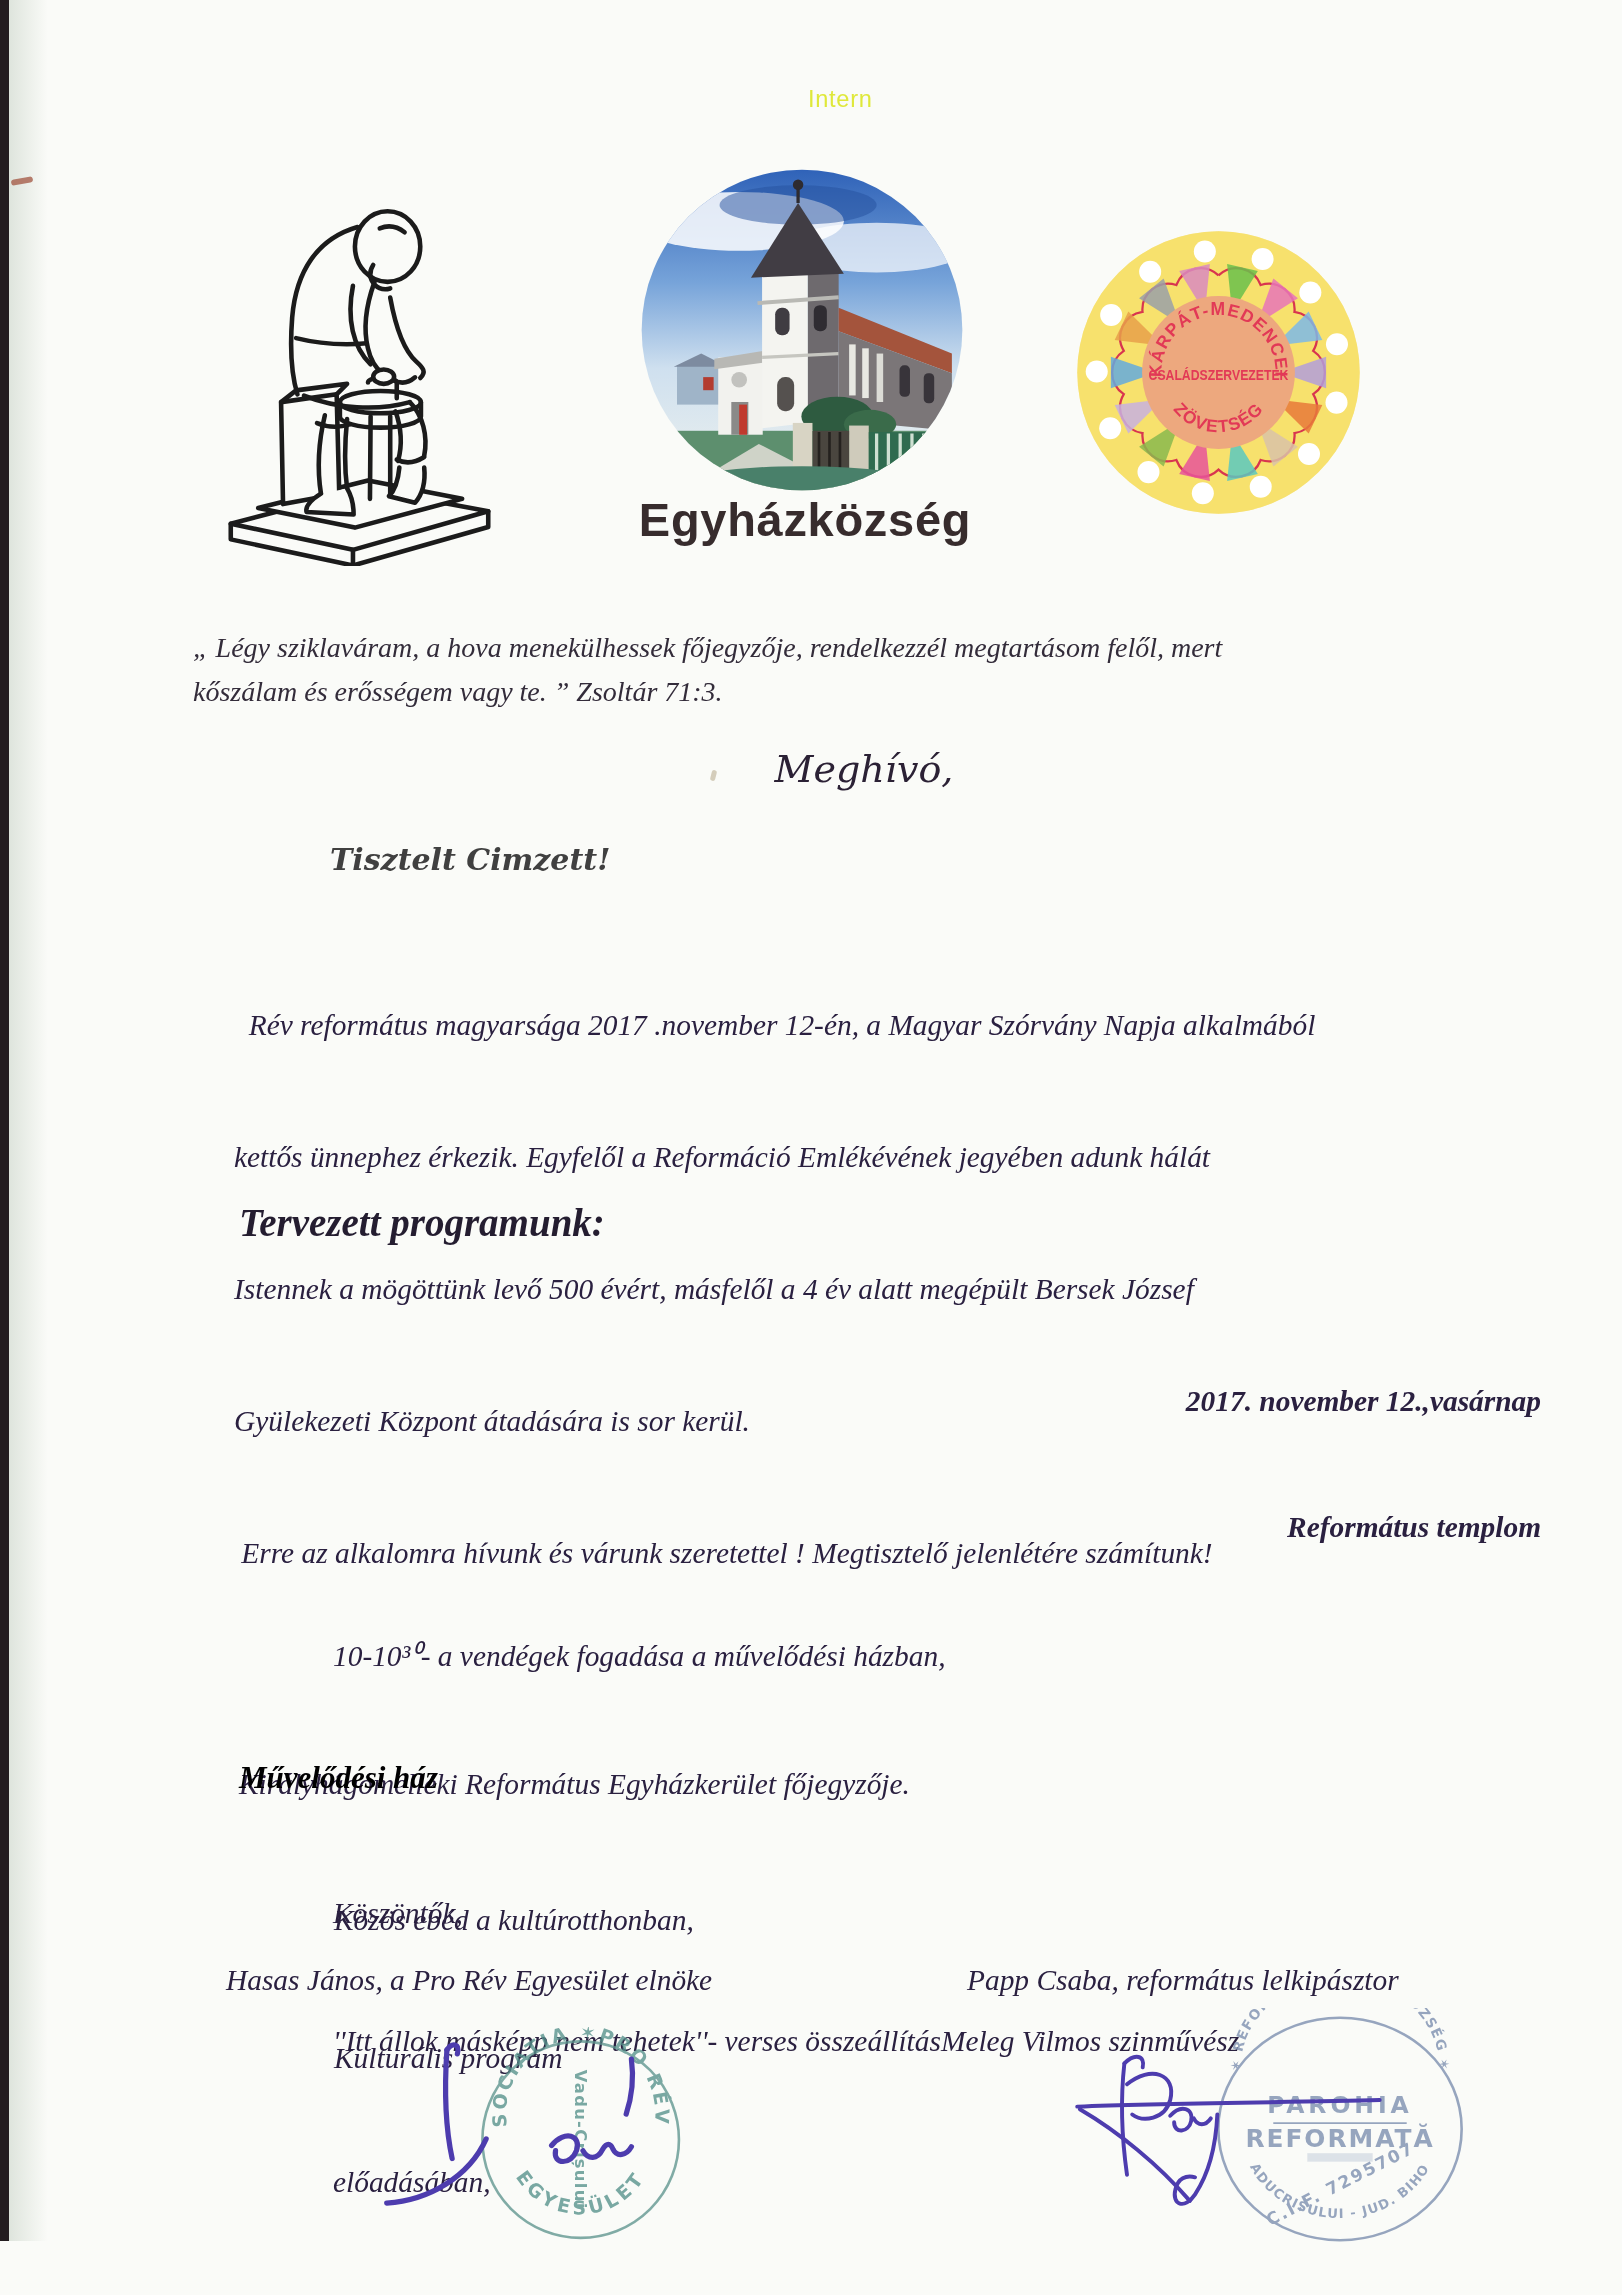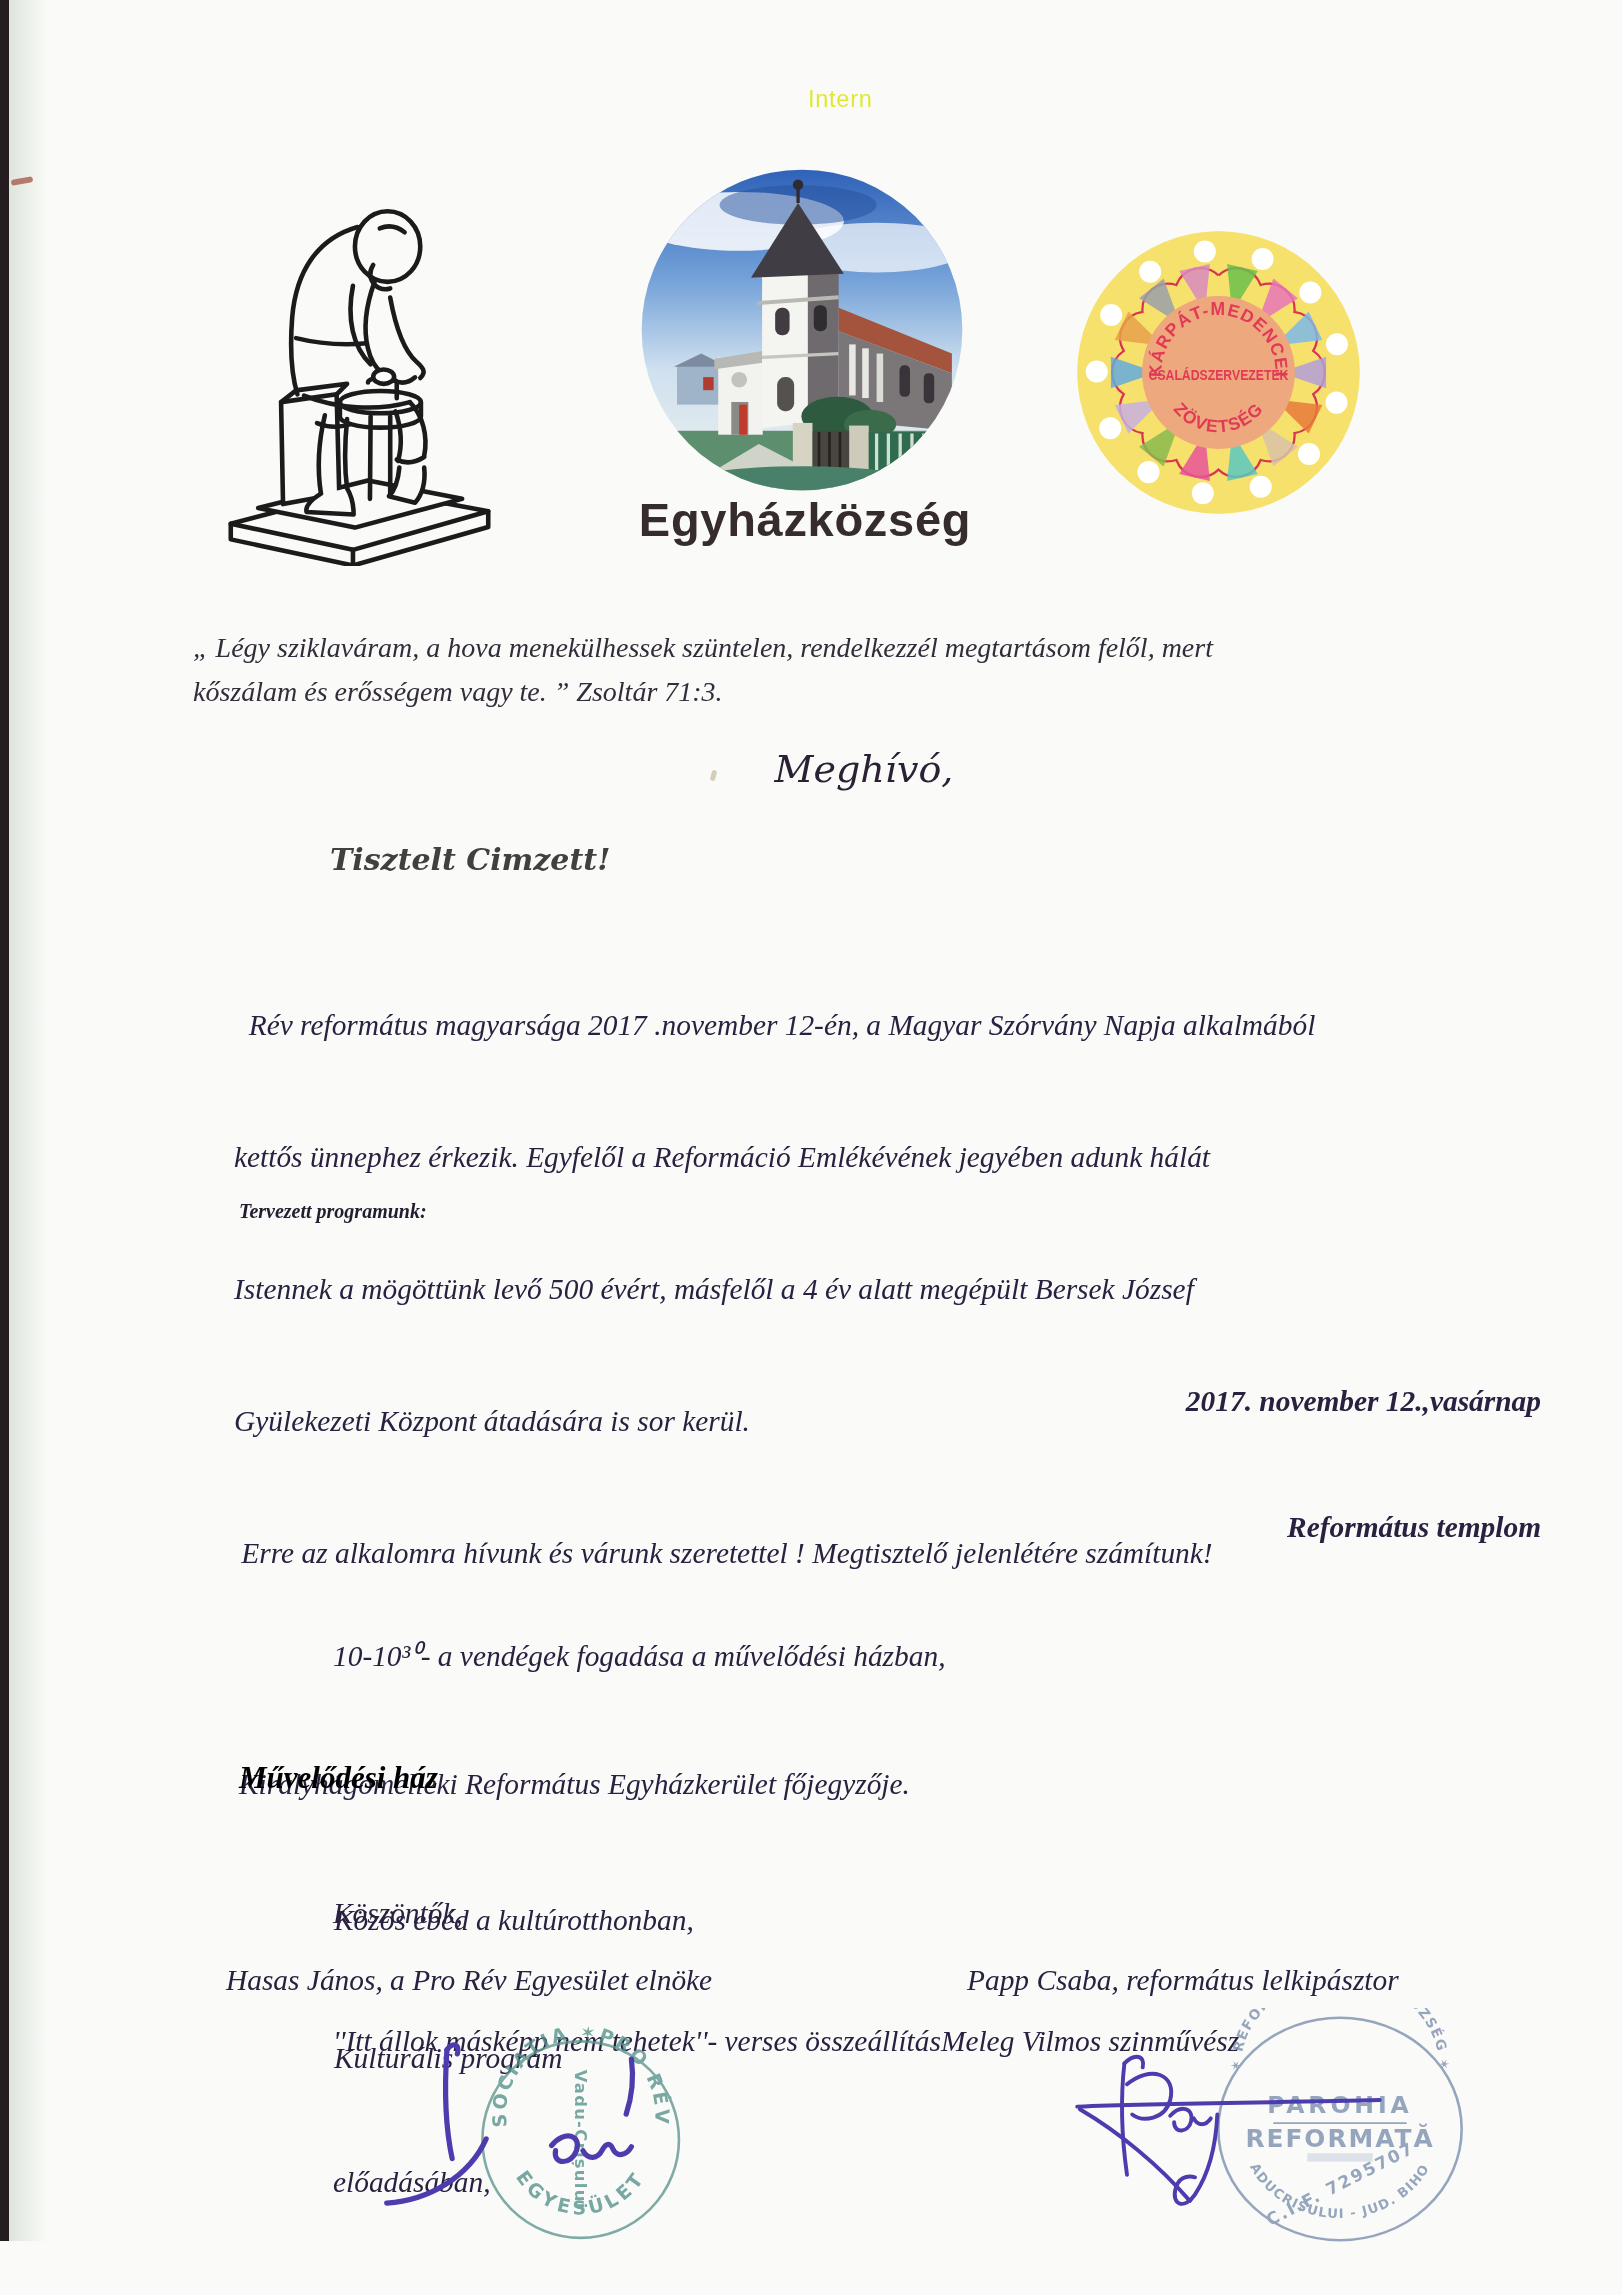--- a/index.html
+++ b/index.html
@@ -25,21 +25,21 @@
   
   .quote{position:absolute;left:193px;top:626px;width:1302px;font-style:italic;
          font-size:28px;line-height:44px;color:#332c3a;}
   .meghivo{position:absolute;left:694px;top:747px;width:340px;text-align:center;
            font-family:"DejaVu Serif",serif;font-style:italic;font-size:38px;color:#2b2135;}
   .tisztelt{position:absolute;left:330px;top:842px;font-family:"DejaVu Serif",serif;
             font-style:italic;font-weight:600;font-size:30px;color:#404040;}
   .body-block{position:absolute;left:234px;top:915px;width:1283px;font-style:italic;
               font-size:29.4px;line-height:44px;white-space:pre-wrap;}
   .prog-head{position:absolute;left:239px;top:1200px;font-style:italic;font-weight:bold;
-             font-size:20px;color:#241d30;}
+             font-size:39px;color:#241d30;}
   .prog-block{position:absolute;left:239px;top:1296px;width:1302px;font-style:italic;
               font-size:29.4px;line-height:42px;white-space:pre-wrap;}
   .prog-block .b{font-weight:bold;text-align:right;}
   .prog-block .ind{padding-left:94px;}
   .gap-s{margin-top:2.6px;} .gap-l{margin-top:14.4px;}
   .muv-head{position:absolute;left:239px;top:1760px;font-style:italic;font-weight:bold;
             font-size:31px;color:#000000;}
   .muv-block{position:absolute;left:334px;top:1805px;font-style:italic;font-size:29.4px;
              line-height:46px;white-space:pre-wrap;}
   .sig-line-left{position:absolute;left:226px;top:1964px;font-style:italic;font-size:29.4px;}
@@ -231,21 +231,21 @@
         </text>
       </g>
     </svg>
   </div>
 
   <div class="org-title">
     <div>Egyházközség</div>
   </div>
 
   <div class="quote">
-    <div>„ Légy sziklaváram, a hova menekülhessek szüntelen, rendelkezzél megtartásom felől, mert</div>
+    <div>„ Légy sziklaváram, a hova menekülhessek főjegyzője, rendelkezzél megtartásom felől, mert</div>
     <div>kőszálam és erősségem vagy te. ” Zsoltár 71:3.</div>
   </div>
 
   <div class="meghivo">Meghívó,</div>
   <div class="tisztelt">Tisztelt Cimzett!</div>
 
   <div class="body-block">
     <div>  Rév református magyarsága 2017 .november 12-én, a Magyar Szórvány Napja alkalmából</div>
     <div>kettős ünnephez érkezik. Egyfelől a Reformáció Emlékévének jegyében adunk hálát</div>
     <div>Istennek a mögöttünk levő 500 évért, másfelől a 4 év alatt megépült Bersek József</div>

